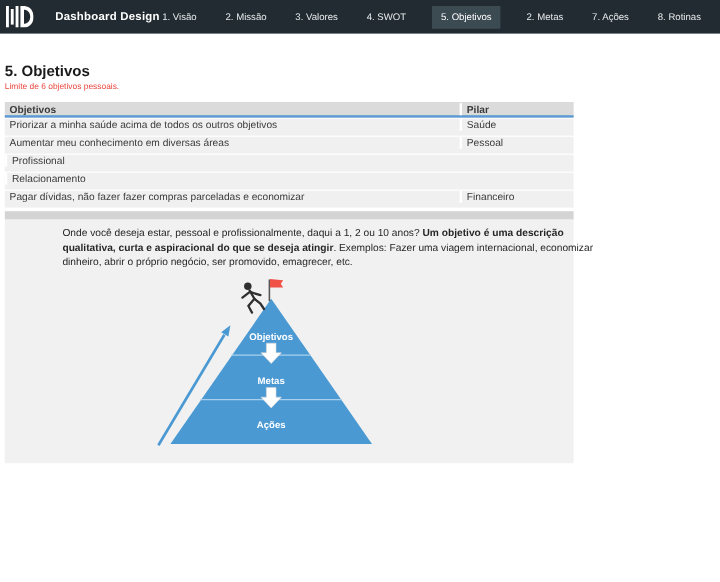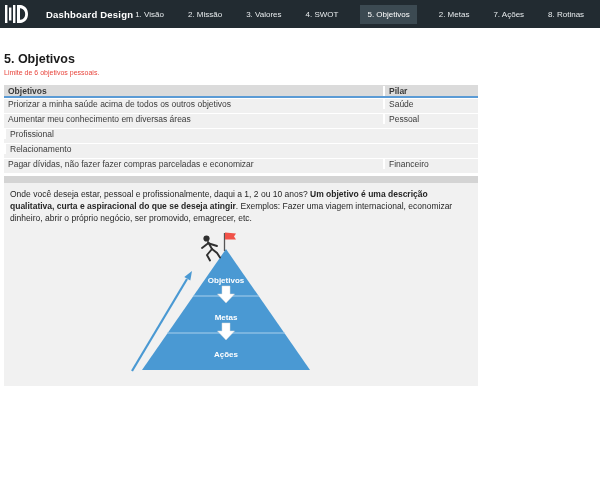--- a/index.html
+++ b/index.html
@@ -24,21 +24,21 @@
   .obj-table { width:474px; font-size:8.5px; color:#3a3a3a; }
   .thead { display:flex; background:#dbdbdb; font-weight:700; height:13px;
     align-items:center; border-bottom:2px solid #5b9bd5; }
   .trow { display:flex; background:#f0f0f0; height:14px; align-items:flex-start; margin-top:1px; }
   .col-obj { flex:1; padding-left:4px; white-space:nowrap; overflow:hidden; }
   .col-pilar { width:95px; padding-left:4px; border-left:2px solid #ffffff; white-space:nowrap; }
 
   .section-divider { width:474px; height:7px; background:#d4d4d4; margin-top:3px; }
 
   .panel { width:474px; background:#f1f1f1; padding:5px 7px 6px 6px; }
-  .panel p { font-size:8.5px; line-height:12px; color:#262626; width:462px; }
+  .panel p { font-size:8.5px; line-height:12px; color:#262626; width:462px;margin-left:42px; }
   .panel p b { font-weight:700; }
 
   .pyramid-wrap { margin:6px 0 0 108px; width:200px; height:150px; }
   svg text { font-family:"Liberation Sans","DejaVu Sans",sans-serif; }
 </style>
 </head>
 <body>
 
 <header class="app-header">
   <div class="brand">

